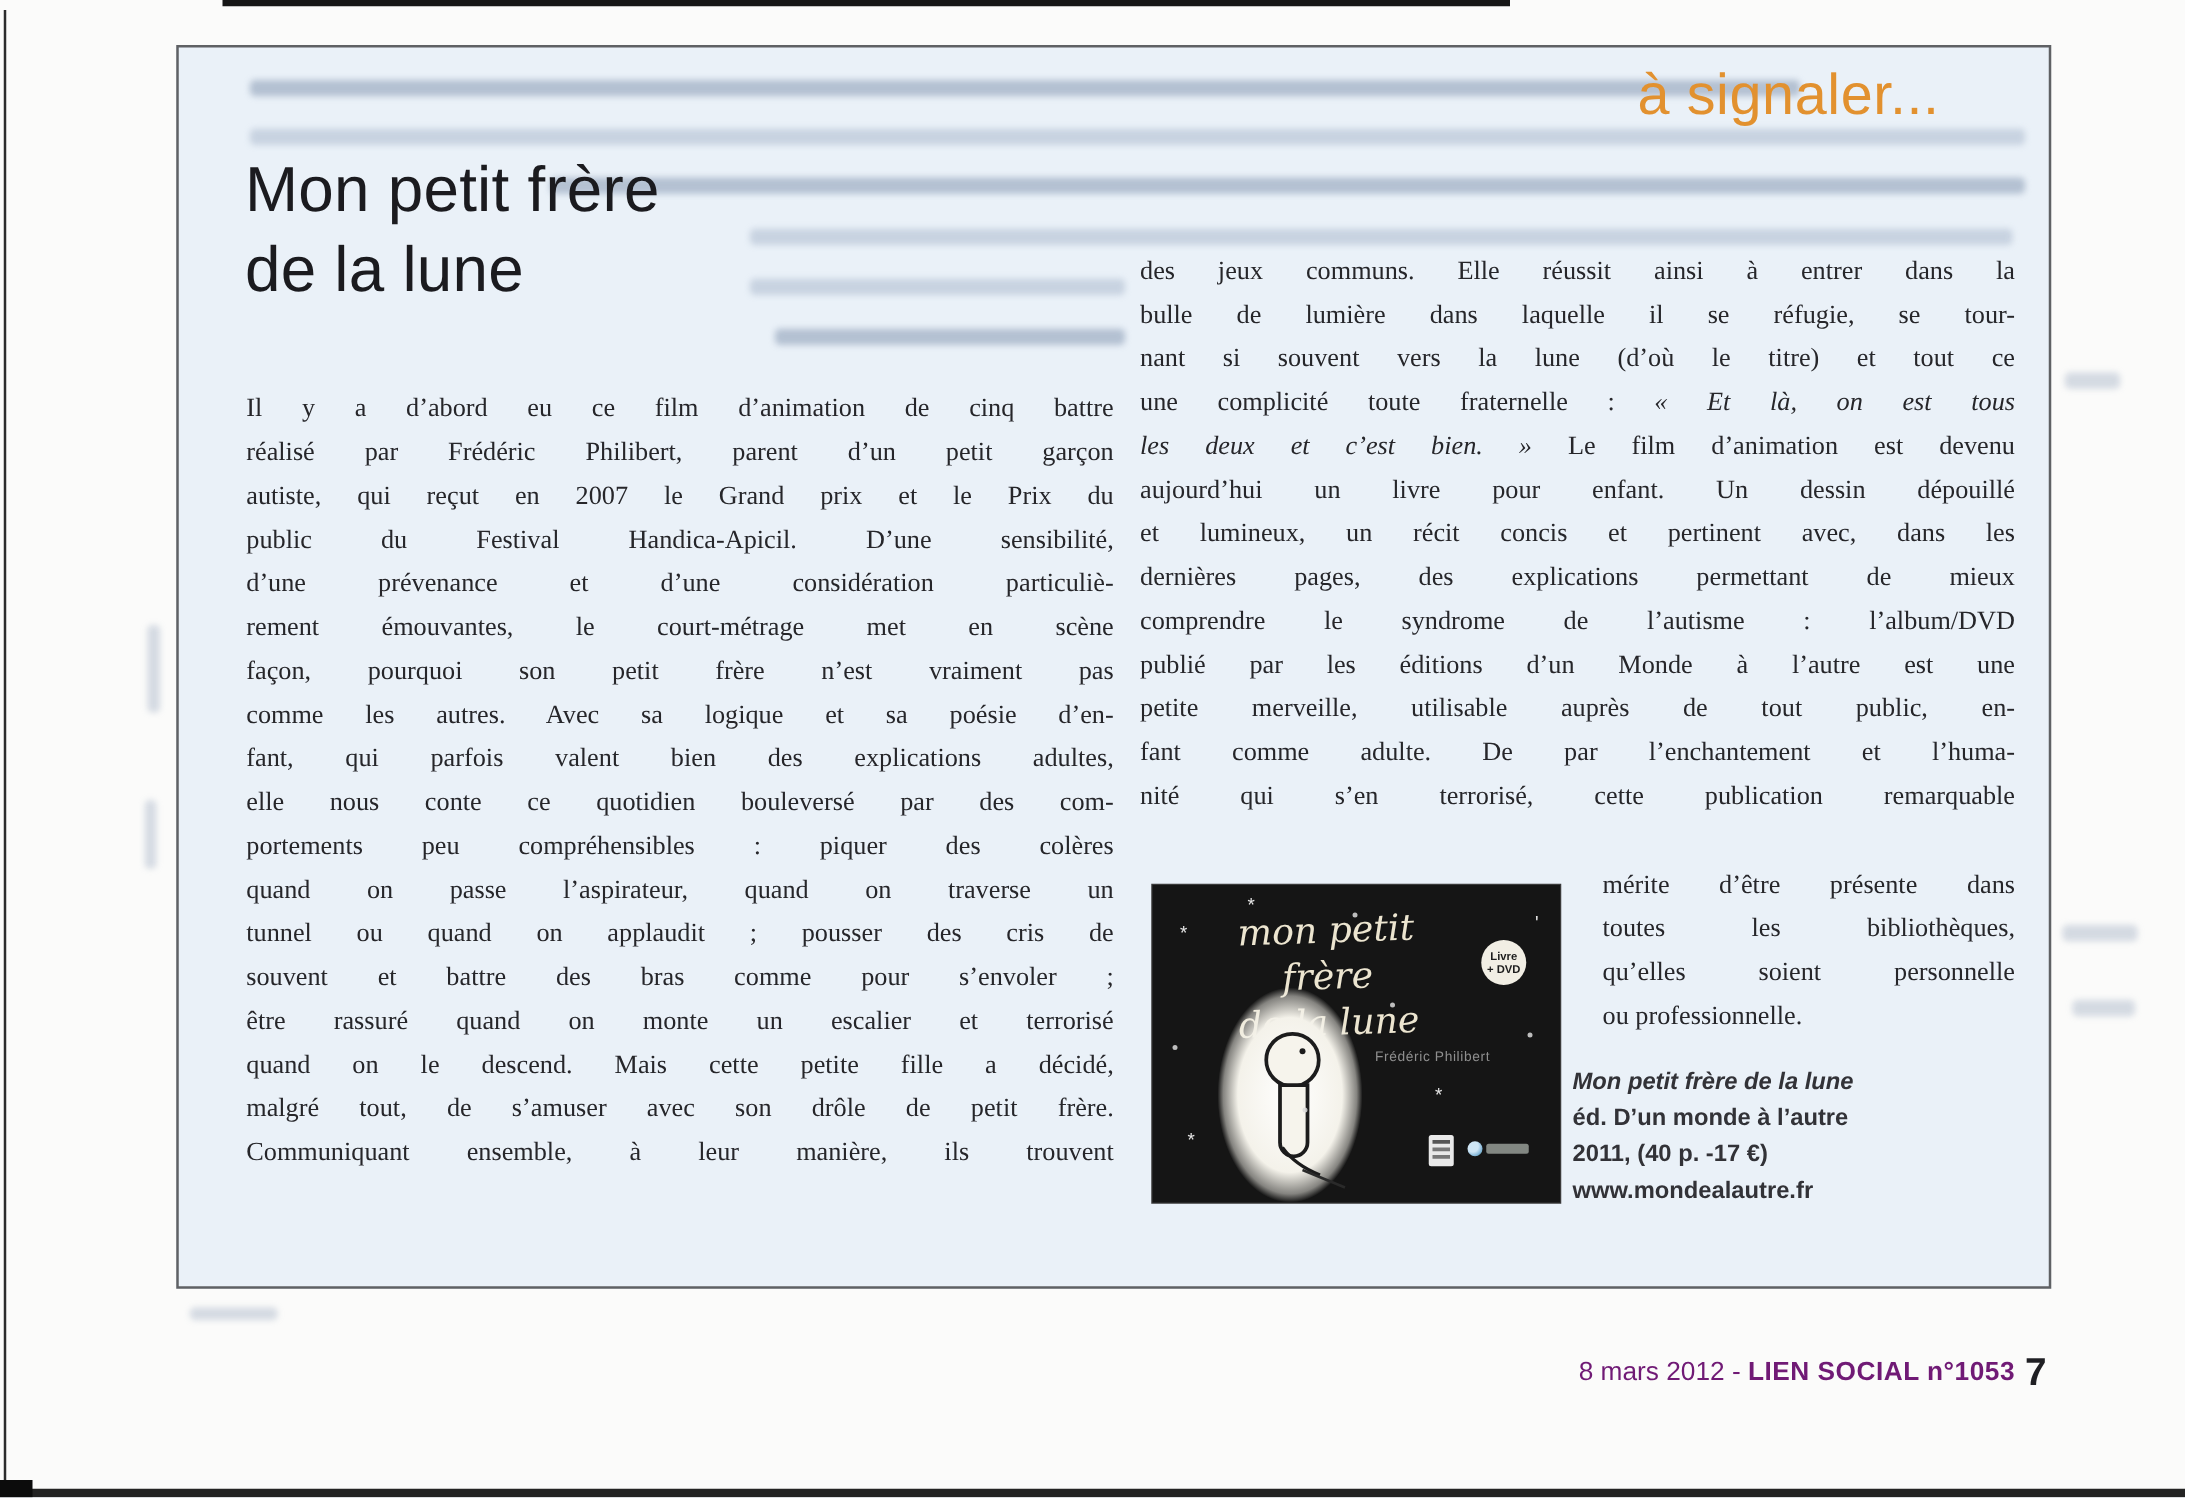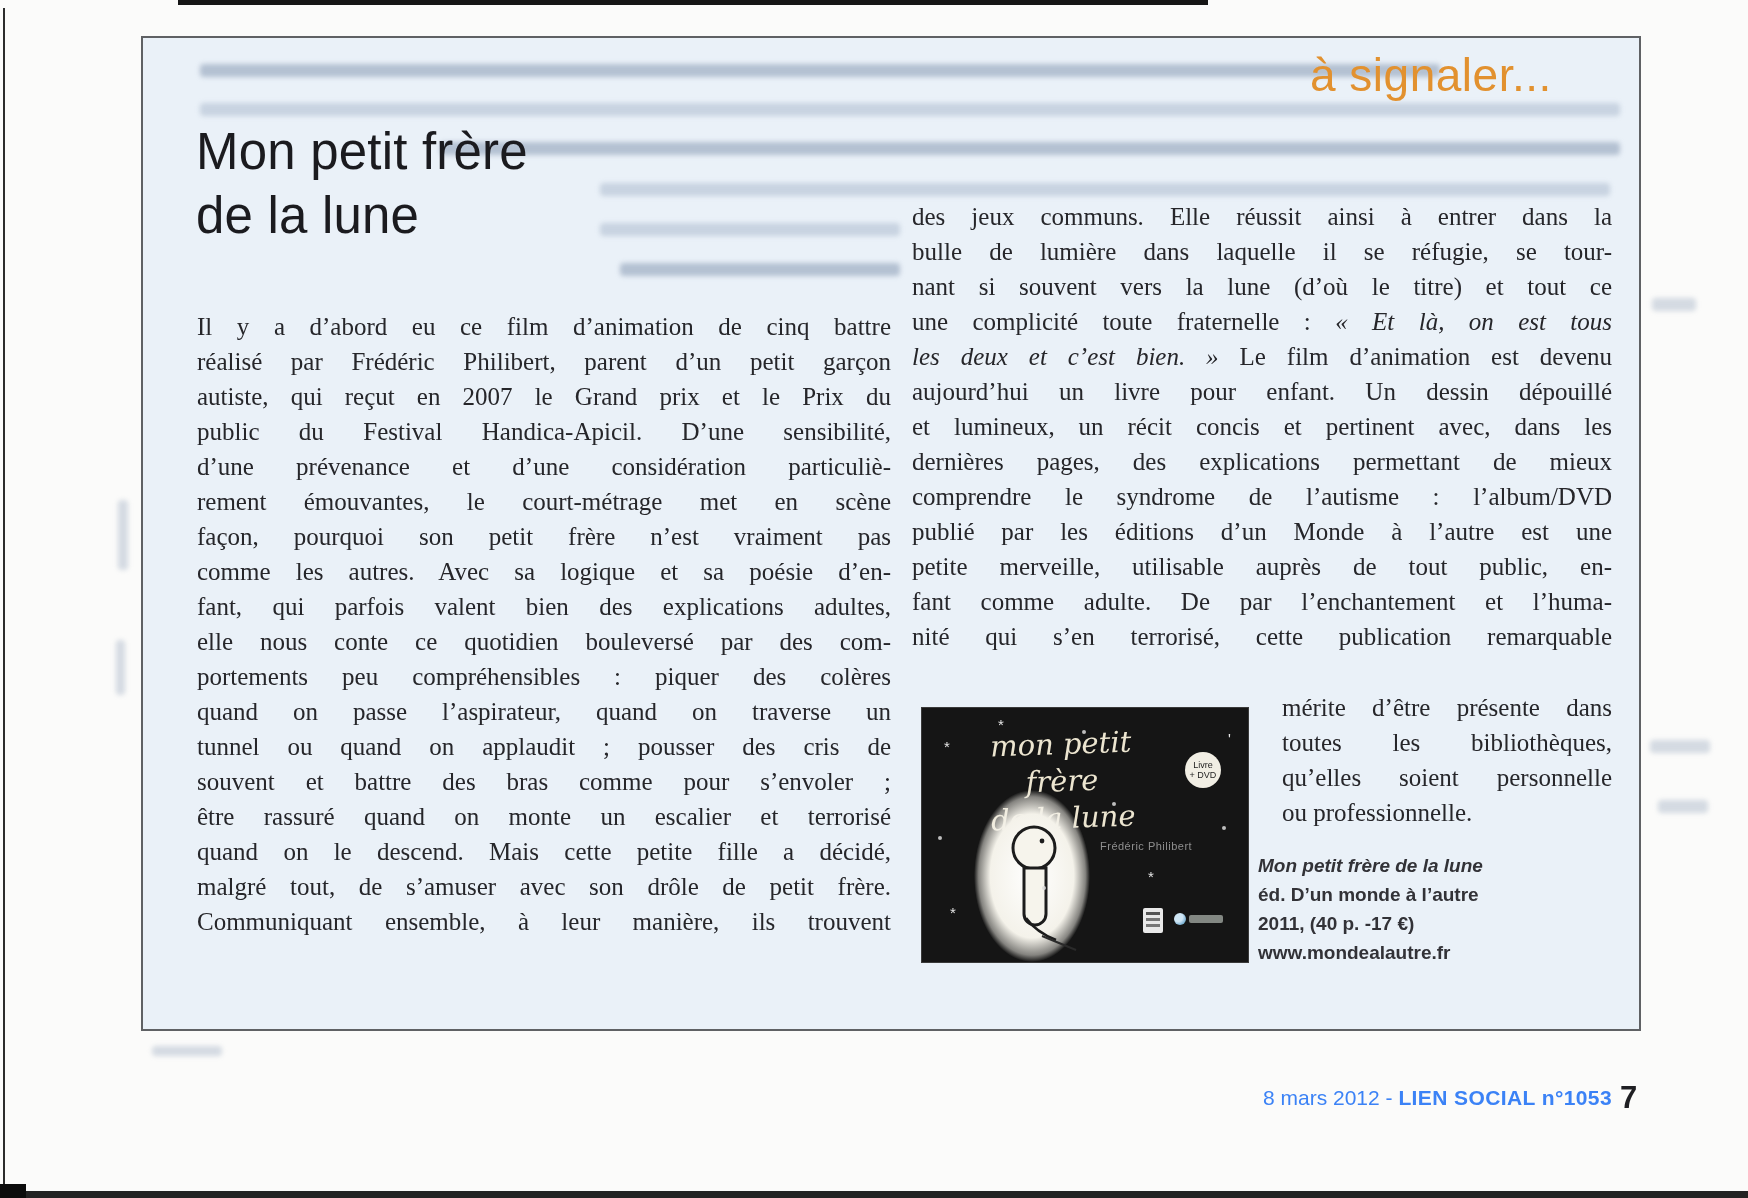--- a/index.html
+++ b/index.html
@@ -19,57 +19,57 @@
   
   .ghost{position:absolute;height:13px;border-radius:4px;background:rgba(122,142,172,0.30);filter:blur(2.5px);}
   .ghost.dk{background:rgba(104,126,158,0.42);}
 
   .section-label{position:absolute;left:1310px;top:50px;font-size:46px;line-height:50px;
                  color:#e2912f;letter-spacing:0.5px;}
 
   .title{position:absolute;left:196px;top:120px;font-size:51px;line-height:64px;color:#1b1b1f;
          letter-spacing:0.2px;}
 
-  .textcol{position:absolute;font-family:"Liberation Serif",serif;font-size:25px;line-height:35px;
+  .textcol{position:absolute;font-family:"Liberation Serif",serif;font-size:21px;line-height:35px;
            color:#26262a;}
   .line{text-align:justify;text-align-last:justify;}
   .it{font-style:italic;}
   .col-left{left:197px;top:309px;width:694px;}
   .col-right{left:912px;top:199px;width:700px;}
   .col-wrap{left:1282px;top:690px;width:330px;}
   .col-wrap .line:last-child{text-align-last:left;}
 
   
   .cover{position:absolute;left:922px;top:708px;width:326px;height:254px;background:#151515;
          box-shadow:0 0 0 1px #3a3a3a;overflow:hidden;}
   .cover-title{position:absolute;left:30px;top:18px;width:220px;text-align:center;
                font-family:"DejaVu Serif",serif;font-style:italic;font-size:29px;line-height:37px;
                color:#ece5d0;transform:rotate(-2deg);}
   .badge{position:absolute;left:263px;top:44px;width:36px;height:36px;border-radius:50%;
-         background:#f1eee4;color:#1d1d1d;font-size:9px;line-height:10px;font-weight:normal;
+         background:#f1eee4;color:#1d1d1d;font-size:9px;line-height:10px;font-weight:bold;
          text-align:center;padding-top:8px;box-sizing:border-box;}
   .moon{position:absolute;left:40px;top:78px;}
   .cover-author{position:absolute;left:178px;top:132px;font-size:11px;color:#8f8f8f;letter-spacing:0.5px;}
   .logo-sq{position:absolute;left:221px;top:200px;width:20px;height:25px;background:#e9e9e9;border-radius:2px;}
   .logo-sq::after{content:"";position:absolute;left:3px;top:4px;width:14px;height:3px;background:#555;
                   box-shadow:0 6px 0 #777,0 12px 0 #777;}
   .logo-wide{position:absolute;left:252px;top:204px;width:52px;height:14px;}
   .logo-dot{position:absolute;left:0;top:1px;width:12px;height:12px;border-radius:50%;
             background:radial-gradient(circle at 35% 35%, #cfe6f5 0 40%, #7fb3d6 70%, #4e8f62 100%);}
   .logo-bar{position:absolute;left:15px;top:3px;width:34px;height:8px;background:rgba(220,230,220,0.55);border-radius:2px;}
   .star{position:absolute;color:#e6e6e6;font-size:15px;line-height:10px;}
   .dotstar{position:absolute;width:4px;height:4px;border-radius:50%;background:#dadada;opacity:.85;}
 
   
   .book-info{position:absolute;left:1258px;top:851px;width:260px;font-size:19px;line-height:29px;
              font-weight:bold;color:#323237;}
   .book-info .t{font-style:italic;}
 
   .footer{position:absolute;left:1100px;top:1086px;width:512px;text-align:right;font-size:21px;
-          color:#3b82f6;}
+          color:#701a75;}
   .footer .mag{font-weight:bold;letter-spacing:0.4px;}
   .page-num{position:absolute;left:1620px;top:1080px;font-size:31px;font-weight:bold;color:#1f1f23;}
 </style>
 </head>
 <body>
 
 <div class="page">
 
   <div class="edge-left"></div>
   <div class="edge-top"></div>

